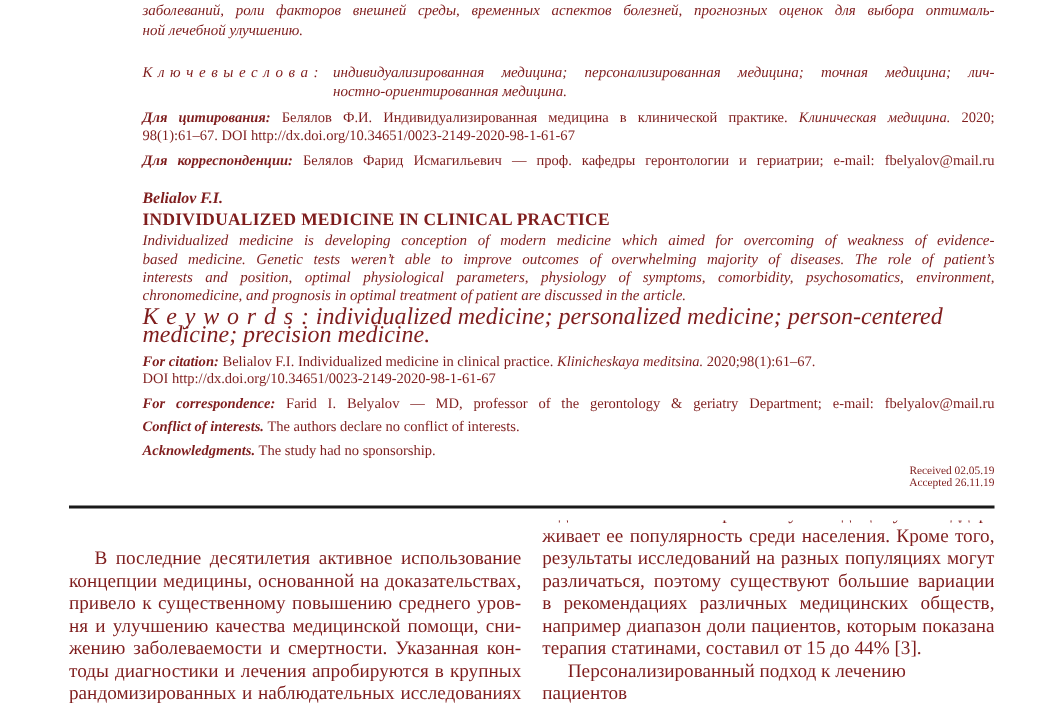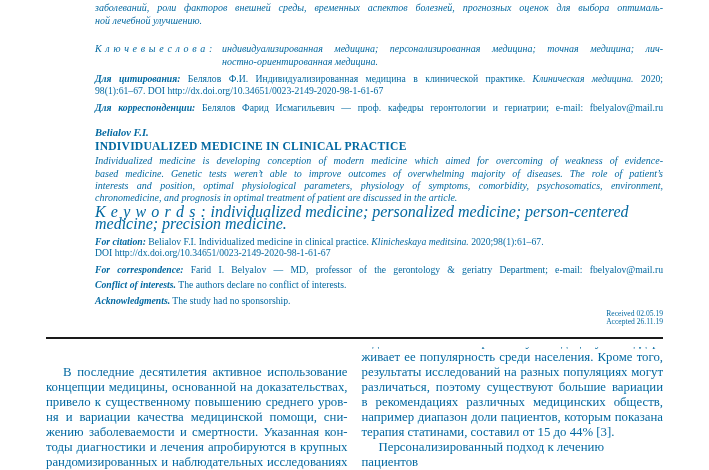--- a/index.html
+++ b/index.html
@@ -1,18 +1,18 @@
 <!DOCTYPE html>
 <html><head>
 <meta charset="utf-8">
 <style>
   html,body{margin:0;padding:0;background:#ffffff;}
   .page{
     width:709px;height:470px;background:#ffffff;position:relative;overflow:hidden;
-    color:#0369a1;font-family:"Liberation Serif","DejaVu Serif",serif;
+    color:#7f1d1d;font-family:"Liberation Serif","DejaVu Serif",serif;
     -webkit-font-smoothing:antialiased;
   }
   .content{padding:0 46px;}
   
   .fm{margin-left:49px;}
   .it{font-style:italic;}
   .bi{font-weight:bold;font-style:italic;}
   .b{font-weight:bold;}
   p{margin:0;}
   .jline{text-align:justify;text-align-last:justify;}
@@ -127,21 +127,21 @@
     </div>
 
     <div class="rule"></div>
   </div>
 
   <div class="bodycols">
     <div class="col all-just indent-first">
         <div class="jline">В последние десятилетия активное использование</div>
         <div class="jline">концепции медицины, основанной на доказательствах,</div>
         <div class="jline">привело к существенному повышению среднего уров-</div>
-        <div class="jline">ня и вариации качества медицинской помощи, сни-</div>
+        <div class="jline">ня и улучшению качества медицинской помощи, сни-</div>
         <div class="jline">жению заболеваемости и смертности. Указанная кон-</div>
         <div class="jline">тоды диагностики и лечения апробируются в крупных</div>
         <div class="jline">рандомизированных и наблюдательных исследованиях</div>
       </div>
     <div class="col">
       <div class="last-left">
           <div class="jline">качества жизни [1, 9]. Последнее обстоятельство вы-</div>
           <div class="jline">годно отличает альтернативную медицину и поддер-</div>
           <div class="jline">живает ее популярность среди населения. Кроме того,</div>
           <div class="jline">результаты исследований на разных популяциях могут</div>

